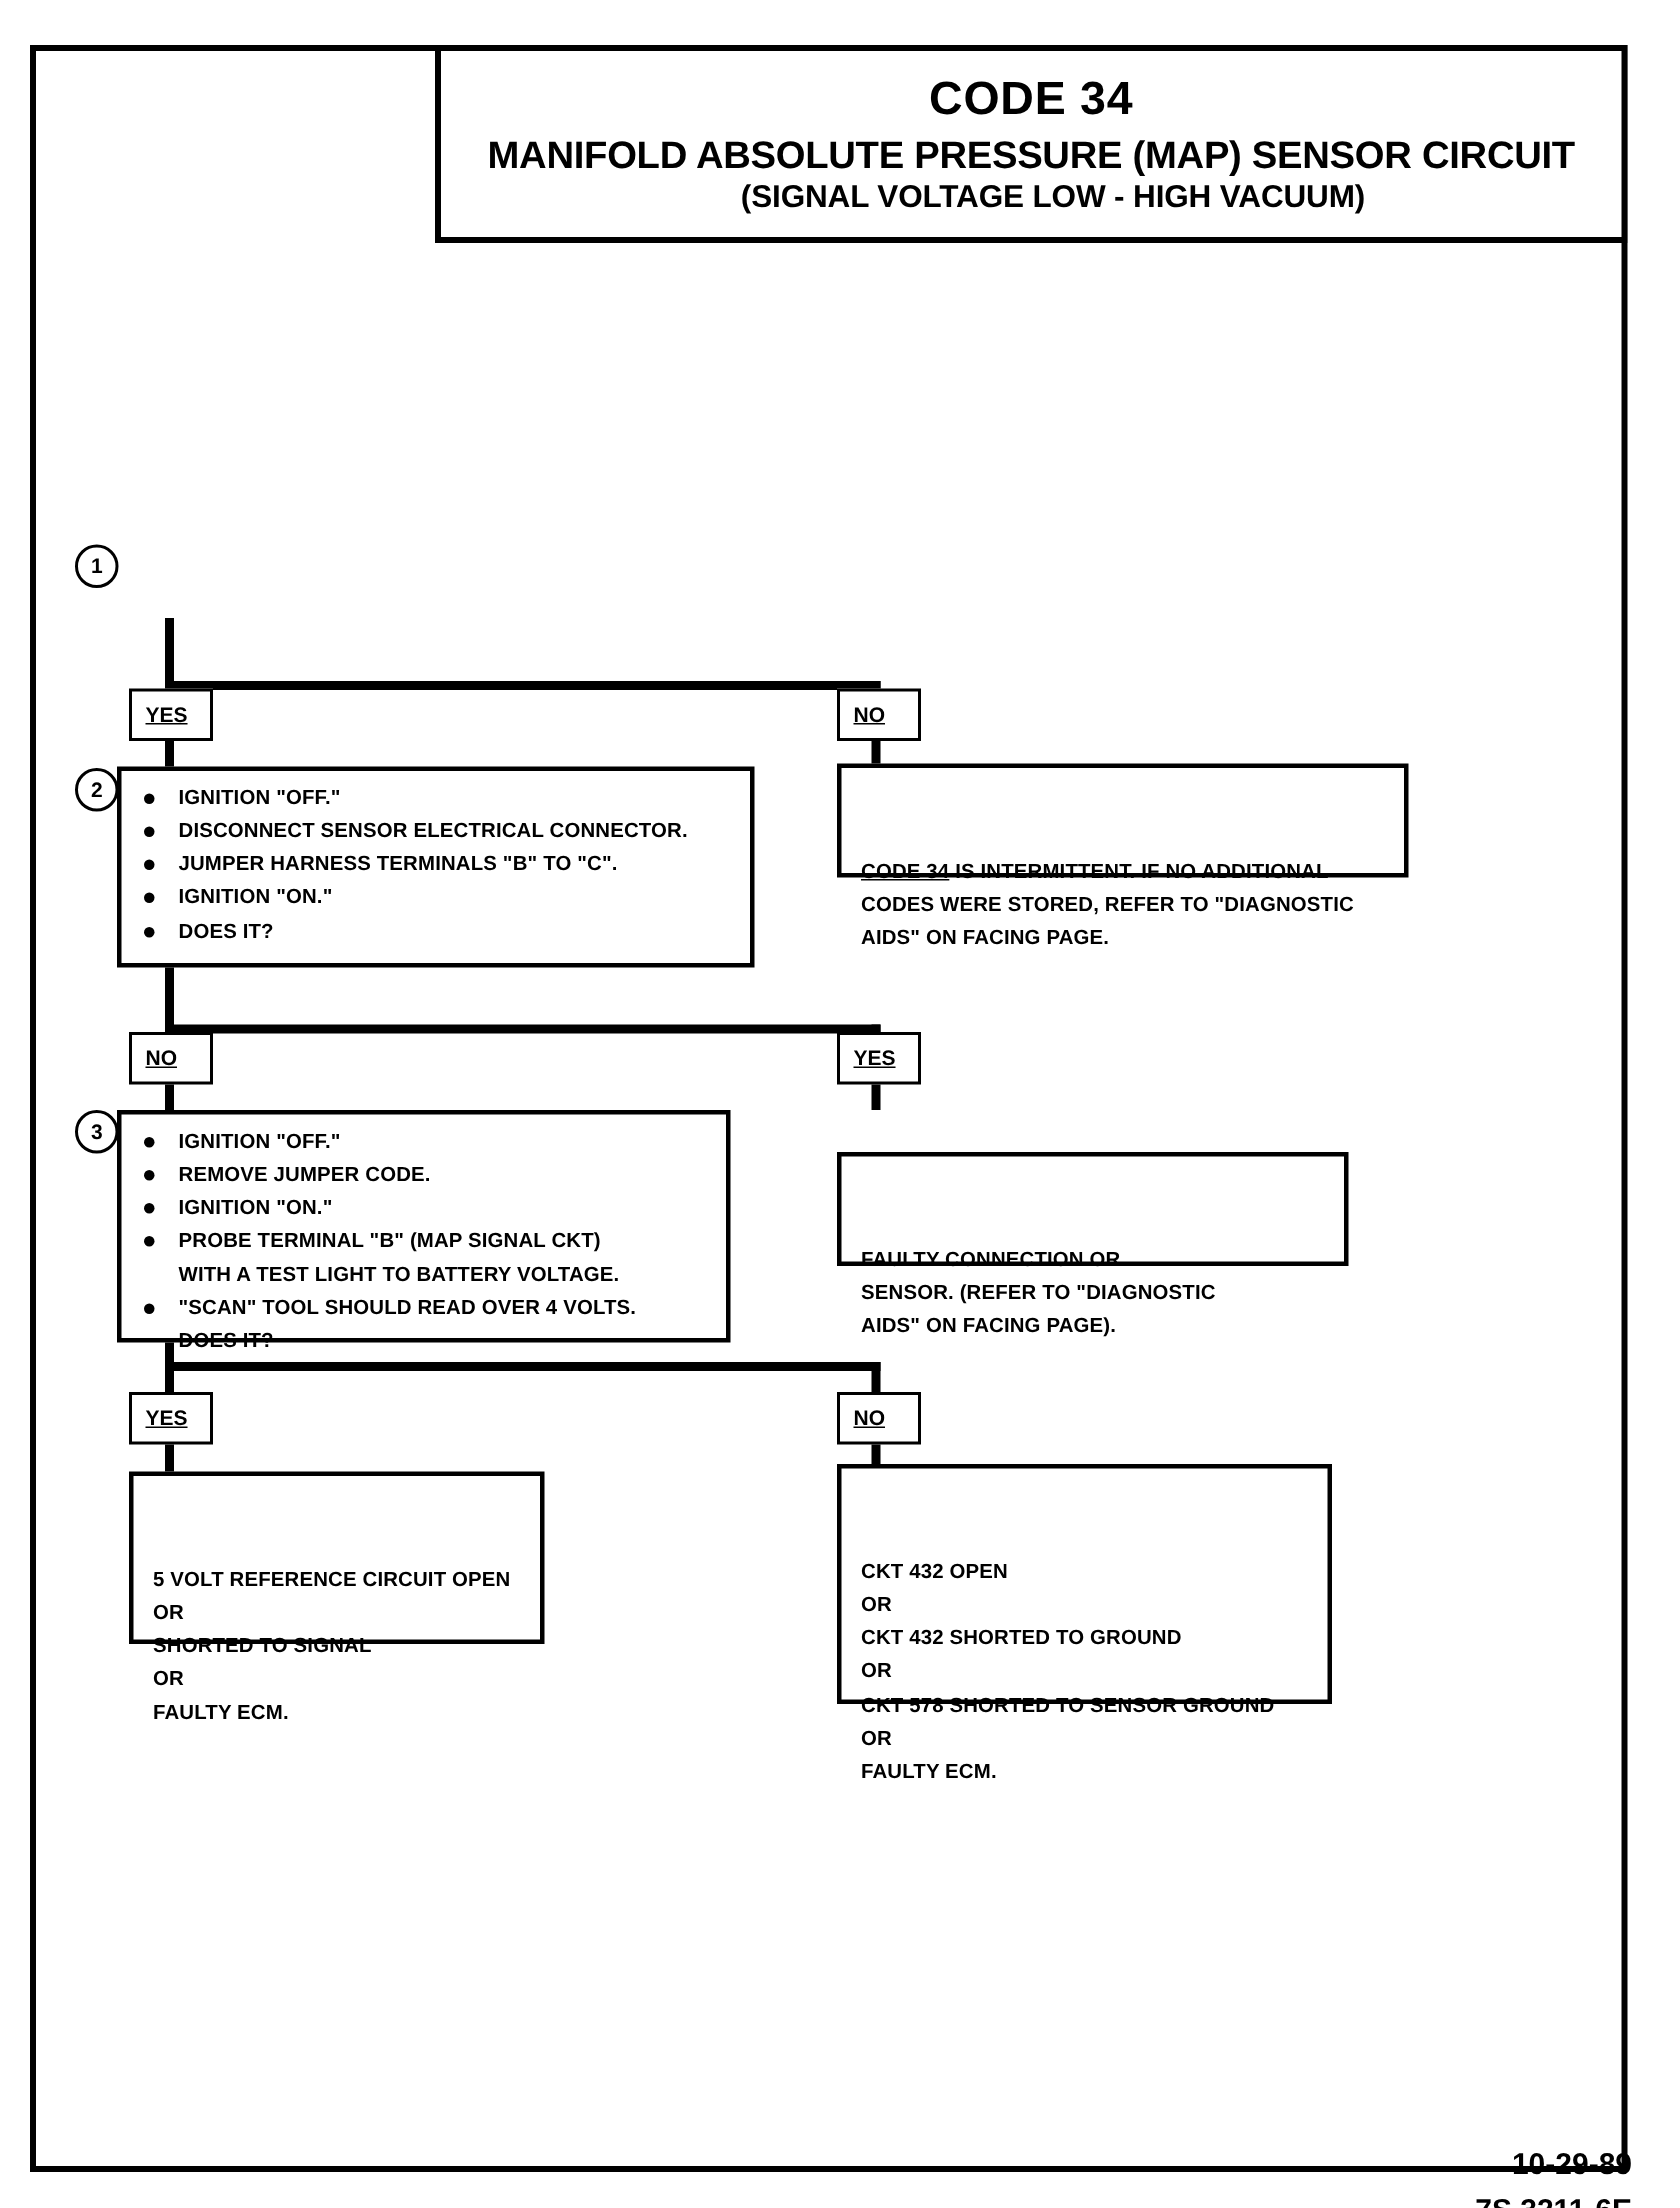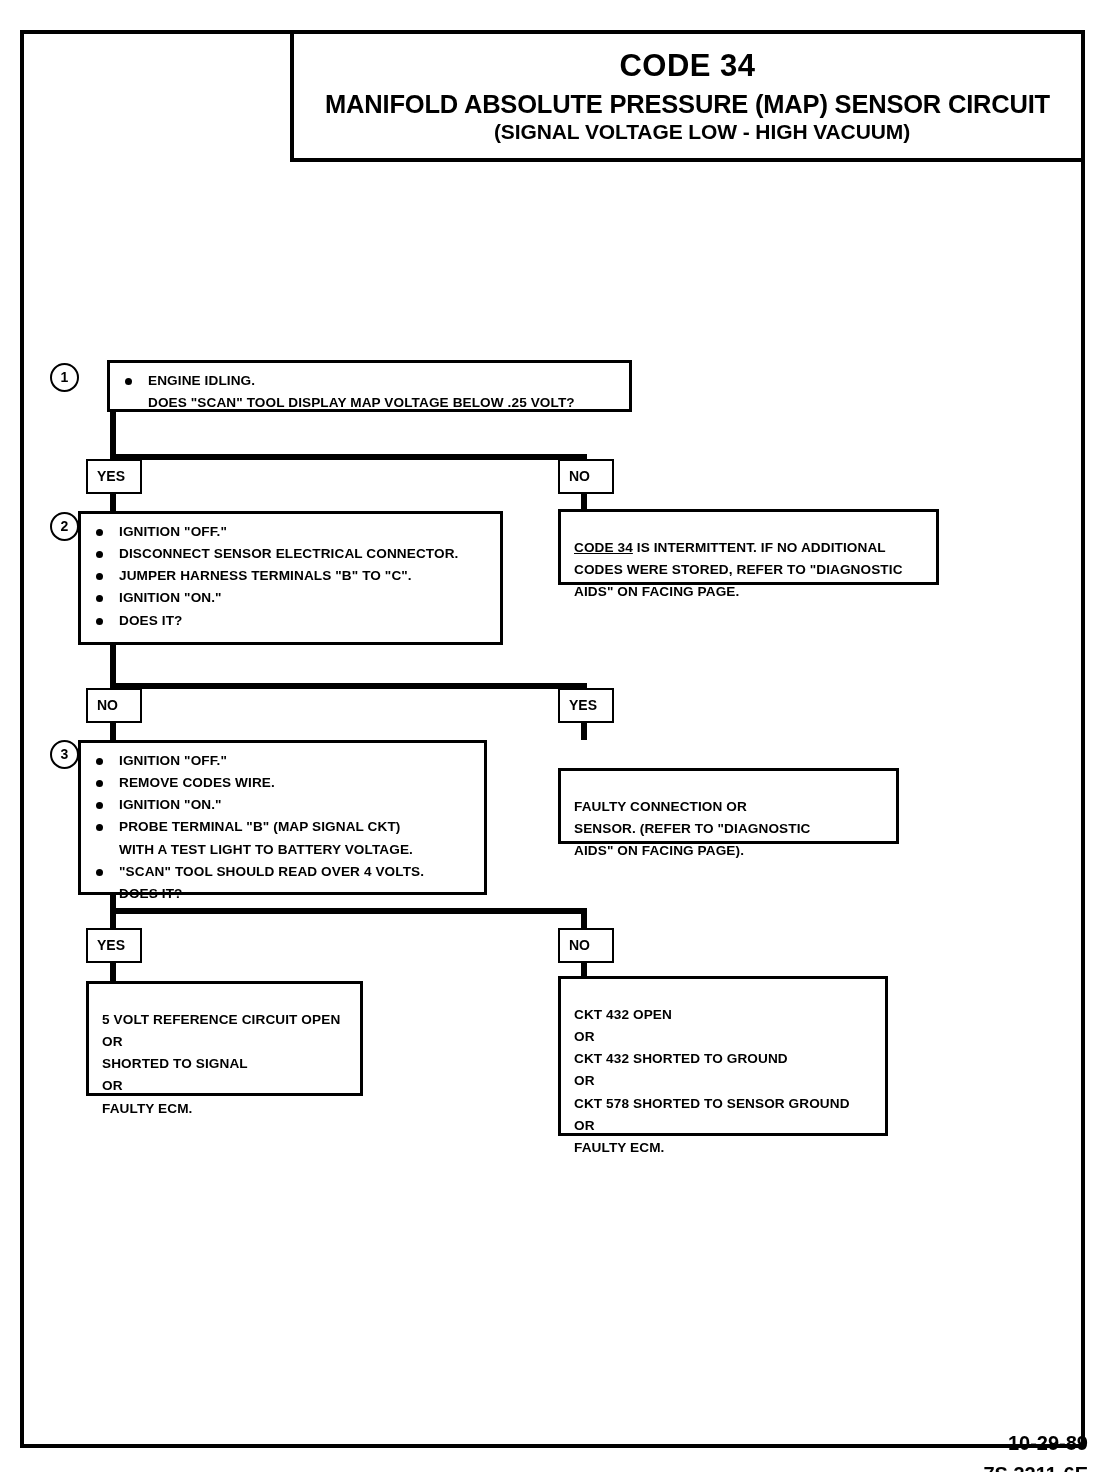--- a/index.html
+++ b/index.html
@@ -73,20 +73,21 @@
     font-size: 13.6px;
     font-weight: bold;
     letter-spacing: 0.1px;
     line-height: 1.63;
   }
   .fbox .inner {
     padding: 7px 10px 7px 12px;
   }
   .fbox.plain .inner {
     padding: 25px 10px 9px 13px;
+    margin-top: 33px;
   }
 
   
   ul.steps {
     list-style: none;
     margin: 0;
     padding: 0;
   }
   ul.steps li {
     position: relative;
@@ -128,20 +129,21 @@
     border: 2.5px solid #000;
     box-sizing: border-box;
     background: #fff;
     width: 56px;
     height: 35px;
     font-size: 14px;
     font-weight: bold;
     line-height: 31px;
     padding-left: 9px;
     z-index: 4;
+    text-decoration: underline;
   }
 
   
   .vline {
     position: absolute;
     background: #000;
     width: 6px;
   }
   .hline {
     position: absolute;
@@ -179,31 +181,20 @@
   <div id="page-border"></div>
 
   <div id="title-box">
     <div class="title-code">CODE 34</div>
     <div class="title-main">MANIFOLD ABSOLUTE PRESSURE (MAP) SENSOR CIRCUIT</div>
     <div class="title-sub">(SIGNAL VOLTAGE LOW - HIGH VACUUM)</div>
   </div>
 
   <div class="stepnum" style="left:50px; top:363px;">1</div>
 
-  <div class="fbox" style="left:107px; top:360px; width:525px; height:52px;">
-    <div class="inner">
-      <ul class="steps">
-        <li>
-          <span class="bul"></span>
-          <span class="cont">ENGINE IDLING.</span>
-          <span class="cont">DOES "SCAN" TOOL DISPLAY MAP VOLTAGE BELOW .25 VOLT?</span>
-        </li>
-      </ul>
-    </div>
-  </div>
 
   <div class="vline" style="left:110px; top:412px; height:48px;"></div>
   <div class="hline" style="left:110px; top:454px; width:477px;"></div>
   <div class="vline" style="left:581px; top:454px; height:16px;"></div>
 
   <div class="tag" style="left:86px; top:459px;">YES</div>
   <div class="tag" style="left:558px; top:459px;">NO</div>
 
   <div class="vline" style="left:110px; top:493px; height:21px;"></div>
   <div class="vline" style="left:581px; top:493px; height:18px;"></div>
@@ -261,21 +252,21 @@
 
   <div class="fbox" style="left:78px; top:740px; width:409px; height:155px;">
     <div class="inner">
       <ul class="steps">
         <li>
           <span class="bul"></span>
           <span class="cont">IGNITION "OFF."</span>
         </li>
         <li>
           <span class="bul"></span>
-          <span class="cont">REMOVE CODES WIRE.</span>
+          <span class="cont">REMOVE JUMPER CODE.</span>
         </li>
         <li>
           <span class="bul"></span>
           <span class="cont">IGNITION "ON."</span>
         </li>
         <li>
           <span class="bul"></span>
           <span class="cont">PROBE TERMINAL "B" (MAP SIGNAL CKT)</span>
           <span class="cont">WITH A TEST LIGHT TO BATTERY VOLTAGE.</span>
         </li>

